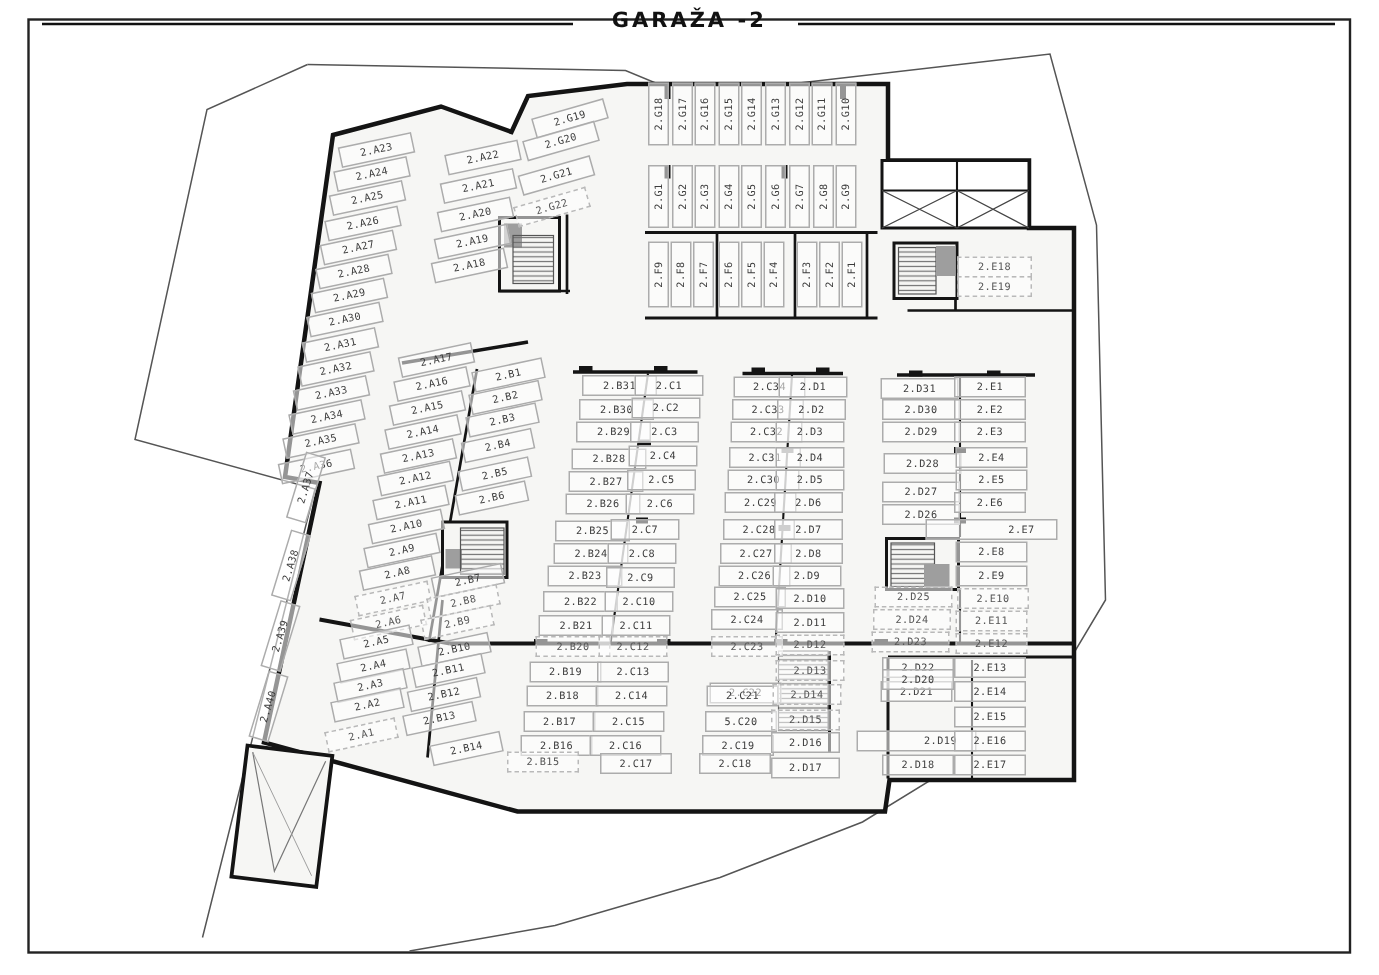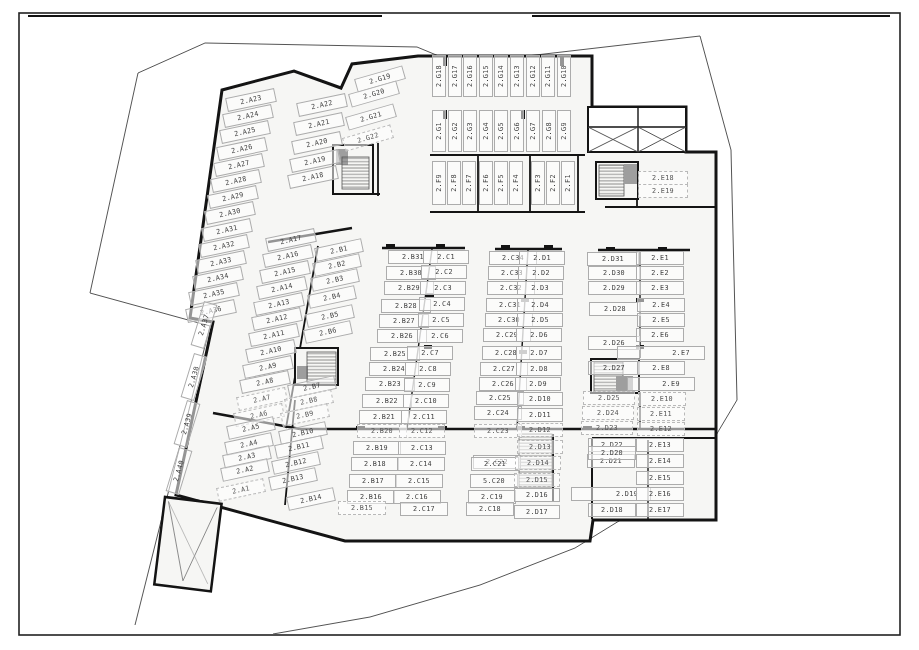--- a/index.html
+++ b/index.html
@@ -221,34 +221,34 @@
       <div class="stall" style="width: 44px; left: 539px; top: 353px; transform: translate(-50%, -50%) rotate(0deg);">2.D7</div>
       <div class="stall" style="width: 44px; left: 539px; top: 369px; transform: translate(-50%, -50%) rotate(0deg);">2.D8</div>
       <div class="stall" style="width: 44px; left: 538px; top: 384px; transform: translate(-50%, -50%) rotate(0deg);">2.D9</div>
       <div class="stall" style="width: 44px; left: 540px; top: 399px; transform: translate(-50%, -50%) rotate(0deg);">2.D10</div>
       <div class="stall" style="width: 44px; left: 540px; top: 415px; transform: translate(-50%, -50%) rotate(0deg);">2.D11</div>
       <div class="stall dashed" style="width: 44px; left: 540px; top: 430px; transform: translate(-50%, -50%) rotate(0deg);">2.D12</div>
       <div class="stall" style="width: 50px; left: 613px; top: 259px; transform: translate(-50%, -50%) rotate(0deg);">2.D31</div>
       <div class="stall" style="width: 50px; left: 614px; top: 273px; transform: translate(-50%, -50%) rotate(0deg);">2.D30</div>
       <div class="stall" style="width: 50px; left: 614px; top: 288px; transform: translate(-50%, -50%) rotate(0deg);">2.D29</div>
       <div class="stall" style="width: 50px; left: 615px; top: 309px; transform: translate(-50%, -50%) rotate(0deg);">2.D28</div>
-      <div class="stall" style="width: 50px; left: 614px; top: 328px; transform: translate(-50%, -50%) rotate(0deg); margin-top: 40px;">2.D27</div>
+      <div class="stall" style="width: 50px; left: 614px; top: 328px; transform: translate(-50%, -50%) rotate(0deg);">2.D27</div>
       <div class="stall" style="width: 50px; left: 614px; top: 343px; transform: translate(-50%, -50%) rotate(0deg);">2.D26</div>
       <div class="stall dashed" style="width: 50px; left: 609px; top: 398px; transform: translate(-50%, -50%) rotate(0deg);">2.D25</div>
       <div class="stall dashed" style="width: 50px; left: 608px; top: 413px; transform: translate(-50%, -50%) rotate(0deg);">2.D24</div>
       <div class="stall dashed" style="width: 50px; left: 607px; top: 428px; transform: translate(-50%, -50%) rotate(0deg);">2.D23</div>
       <div class="stall" style="width: 46px; left: 660px; top: 258px; transform: translate(-50%, -50%) rotate(0deg);">2.E1</div>
       <div class="stall" style="width: 46px; left: 660px; top: 273px; transform: translate(-50%, -50%) rotate(0deg);">2.E2</div>
       <div class="stall" style="width: 46px; left: 660px; top: 288px; transform: translate(-50%, -50%) rotate(0deg);">2.E3</div>
       <div class="stall" style="width: 46px; left: 661px; top: 305px; transform: translate(-50%, -50%) rotate(0deg);">2.E4</div>
       <div class="stall" style="width: 46px; left: 661px; top: 320px; transform: translate(-50%, -50%) rotate(0deg);">2.E5</div>
       <div class="stall" style="width: 46px; left: 660px; top: 335px; transform: translate(-50%, -50%) rotate(0deg);">2.E6</div>
       <div class="stall" style="width: 46px; left: 661px; top: 353px; transform: translate(-50%, -50%) rotate(0deg); padding-left: 40px;">2.E7</div>
       <div class="stall" style="width: 46px; left: 661px; top: 368px; transform: translate(-50%, -50%) rotate(0deg);">2.E8</div>
-      <div class="stall" style="width: 46px; left: 661px; top: 384px; transform: translate(-50%, -50%) rotate(0deg); padding-left: 20px;">2.E9</div>
+      <div class="stall" style="width: 46px; left: 661px; top: 384px; transform: translate(-50%, -50%) rotate(0deg);">2.E9</div>
       <div class="stall dashed" style="width: 46px; left: 662px; top: 399px; transform: translate(-50%, -50%) rotate(0deg);">2.E10</div>
       <div class="stall dashed" style="width: 46px; left: 661px; top: 414px; transform: translate(-50%, -50%) rotate(0deg);">2.E11</div>
       <div class="stall dashed" style="width: 46px; left: 661px; top: 429px; transform: translate(-50%, -50%) rotate(0deg);">2.E12</div>
       <div class="stall" style="width: 46px; left: 377px; top: 448px; transform: translate(-50%, -50%) rotate(0deg);">2.B19</div>
       <div class="stall" style="width: 46px; left: 375px; top: 464px; transform: translate(-50%, -50%) rotate(0deg);">2.B18</div>
       <div class="stall" style="width: 46px; left: 373px; top: 481px; transform: translate(-50%, -50%) rotate(0deg);">2.B17</div>
       <div class="stall" style="width: 46px; left: 371px; top: 497px; transform: translate(-50%, -50%) rotate(0deg);">2.B16</div>
       <div class="stall dashed" style="width: 46px; left: 362px; top: 508px; transform: translate(-50%, -50%) rotate(0deg);">2.B15</div>
       <div class="stall" style="width: 46px; left: 422px; top: 448px; transform: translate(-50%, -50%) rotate(0deg);">2.C13</div>
       <div class="stall" style="width: 46px; left: 421px; top: 464px; transform: translate(-50%, -50%) rotate(0deg);">2.C14</div>
@@ -303,13 +303,14 @@
       <div class="stall" style="width: 40px; left: 517px; top: 131px; transform: translate(-50%, -50%) rotate(-90deg);">2.G6</div>
       <div class="stall" style="width: 40px; left: 533px; top: 131px; transform: translate(-50%, -50%) rotate(-90deg);">2.G7</div>
       <div class="stall" style="width: 40px; left: 549px; top: 131px; transform: translate(-50%, -50%) rotate(-90deg);">2.G8</div>
       <div class="stall" style="width: 40px; left: 564px; top: 131px; transform: translate(-50%, -50%) rotate(-90deg);">2.G9</div>
       <div class="stall" style="width: 48px; left: 380px; top: 79px; transform: translate(-50%, -50%) rotate(-16deg);">2.G19</div>
       <div class="stall" style="width: 48px; left: 374px; top: 94px; transform: translate(-50%, -50%) rotate(-16deg);">2.G20</div>
       <div class="stall" style="width: 48px; left: 371px; top: 117px; transform: translate(-50%, -50%) rotate(-16deg);">2.G21</div>
       <div class="stall dashed" style="width: 48px; left: 368px; top: 138px; transform: translate(-50%, -50%) rotate(-16deg);">2.G22</div>
     </div>
 
+  <div id="title">GARAŽA -2</div>
 </div>
 
 </body></html>

